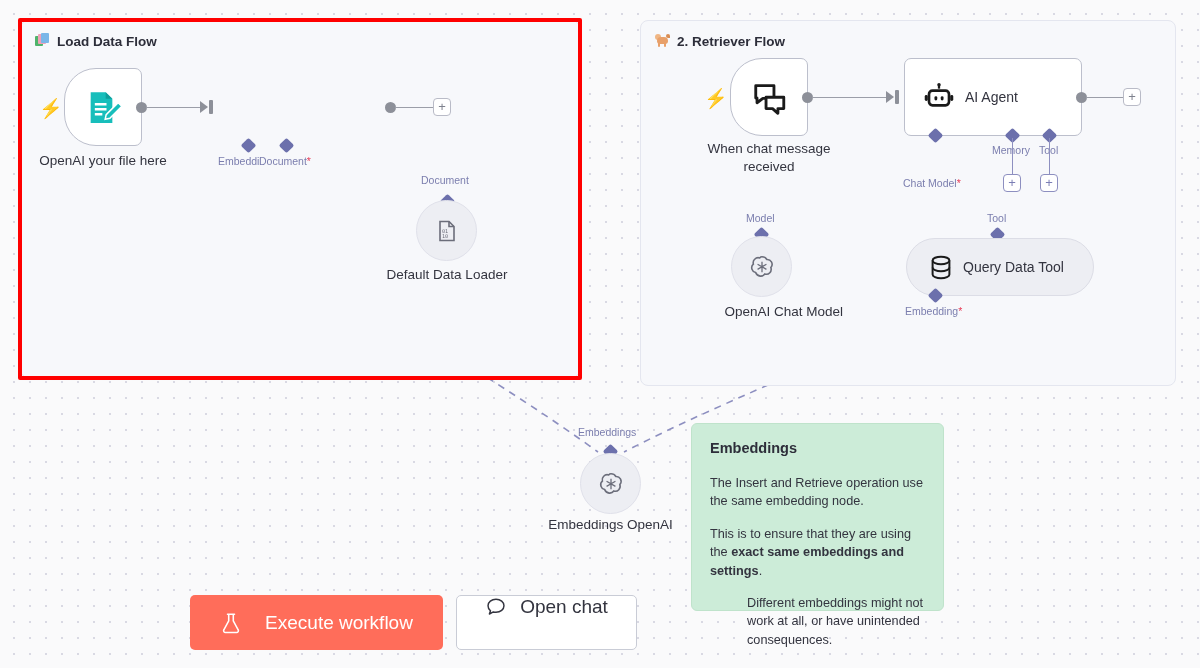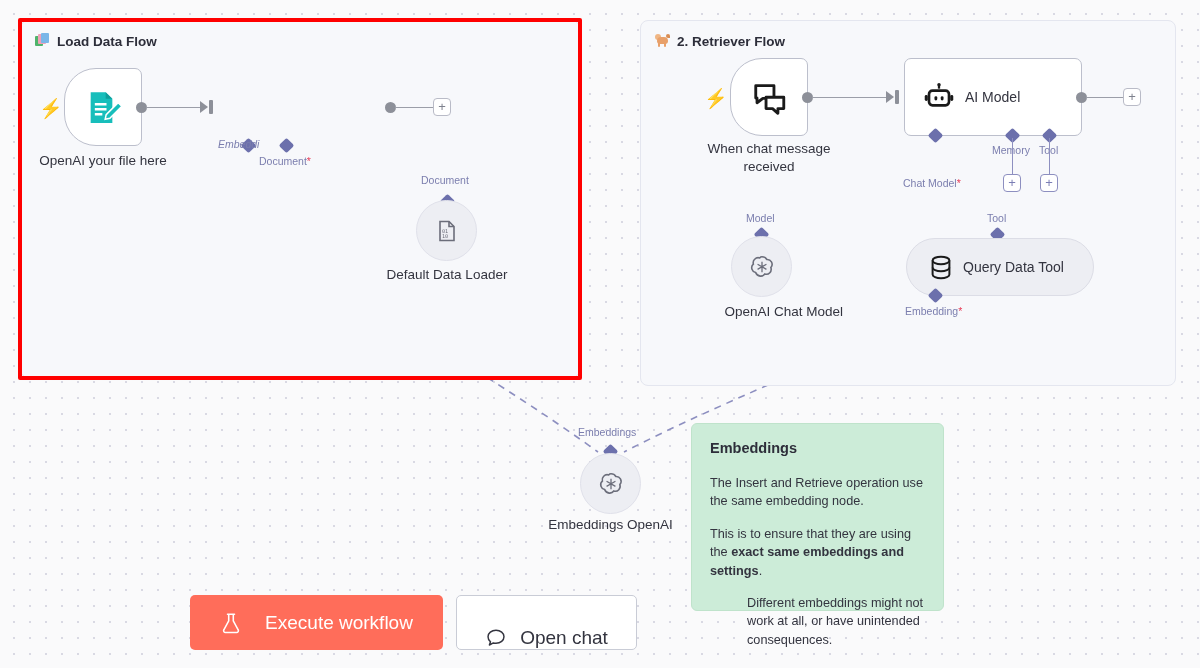--- a/index.html
+++ b/index.html
@@ -213,21 +213,21 @@
     cursor: pointer;
   }
   .btn-chat {
     position: absolute;
     background: #ffffff;
     border: 1px solid #c9ccd6;
     border-radius: 5px;
     color: #33343f;
     font-size: 19px;
     font-family: "Liberation Sans", sans-serif;
-    display: flex; align-items: flex-end; justify-content: center;
+    display: flex; align-items: flex-start; justify-content: center;
     gap: 13px;
     cursor: pointer;
   }
 
   
   .red-box {
     position: absolute;
     border: 4px solid #ff0000;
     border-radius: 2px;
     pointer-events: none;
@@ -291,21 +291,21 @@
   <div class="arrow-in" style="left:200px; top:101px;"></div>
   <div class="arrow-bar" style="left:209px; top:100px;"></div>
 
 
   <div class="dot-out" style="left:385px; top:102px;"></div>
   <div class="wire" style="left:395px; top:106.5px; width:38px;"></div>
   <div class="plus-box" style="left:433px; top:98px;">+</div>
 
   <div class="diamond" style="left:243px; top:140px;"></div>
   <div class="diamond" style="left:281px; top:140px;"></div>
-  <div class="conn-label" style="left:218px; top:138px;font-style:italic;">Embeddi</div>
+  <div class="conn-label" style="left:218px; top:155px;">Embeddi</div>
   <div class="conn-label" style="left:259px; top:155px;">
     <span>Document</span><span class="req">*</span>
   </div>
 
   <div class="conn-label" style="left:421px; top:174px;">Document</div>
   <div class="diamond" style="left:442px; top:196px;"></div>
   <div class="node-circle" style="left:416px; top:200px; width:61px; height:61px;">
     <svg width="24" height="24" viewBox="0 0 24 24">
       <path d="M5 2.5h9l5 5V21.5H5z" fill="none" stroke="#6b6d7a" stroke-width="1.6"></path>
       <path d="M14 2.5v5h5" fill="none" stroke="#6b6d7a" stroke-width="1.6"></path>
@@ -333,21 +333,21 @@
   <div class="node-rect" style="left:904px; top:58px; width:178px; height:78px;">
     <svg width="32" height="32" viewBox="0 0 24 24" style="position:absolute;left:18px;top:23px;">
       <path d="M12 2v3" stroke="#1a1a1a" stroke-width="1.7" fill="none"></path>
       <circle cx="12" cy="2" r="1.3" fill="#1a1a1a"></circle>
       <rect x="4.5" y="6.5" width="15" height="11" rx="2.6" fill="none" stroke="#1a1a1a" stroke-width="2"></rect>
       <rect x="1.3" y="9.7" width="2.3" height="4.6" rx="1.1" fill="#1a1a1a"></rect>
       <rect x="20.4" y="9.7" width="2.3" height="4.6" rx="1.1" fill="#1a1a1a"></rect>
       <rect x="8.6" y="10.6" width="2.1" height="3.2" rx="1" fill="#1a1a1a"></rect>
       <rect x="13.3" y="10.6" width="2.1" height="3.2" rx="1" fill="#1a1a1a"></rect>
     </svg>
-    <div class="node-inner-text" style="position:absolute;left:60px;top:30px;">AI Model</div>
+    <div class="node-inner-text" style="position:absolute;left:60px;top:30px;">AI Agent</div>
   </div>
 
   <div class="dot-out" style="left:1076px; top:92px;"></div>
   <div class="wire" style="left:1086px; top:96.5px; width:37px;"></div>
   <div class="plus-box" style="left:1123px; top:88px;">+</div>
 
   <div class="diamond" style="left:930px; top:130px;"></div>
   <div class="diamond" style="left:1007px; top:130px;"></div>
   <div class="diamond" style="left:1044px; top:130px;"></div>
 

